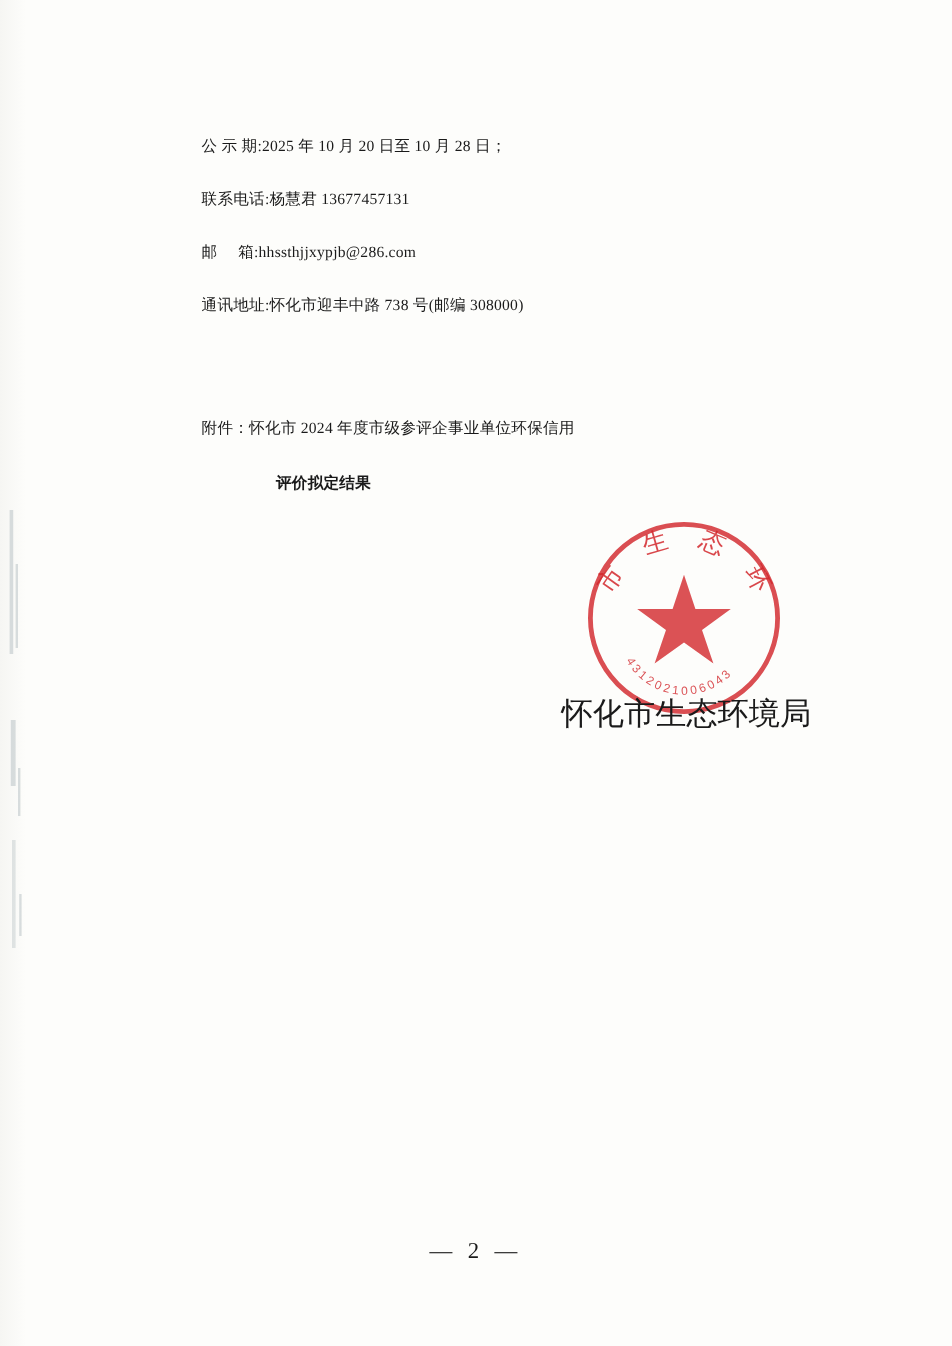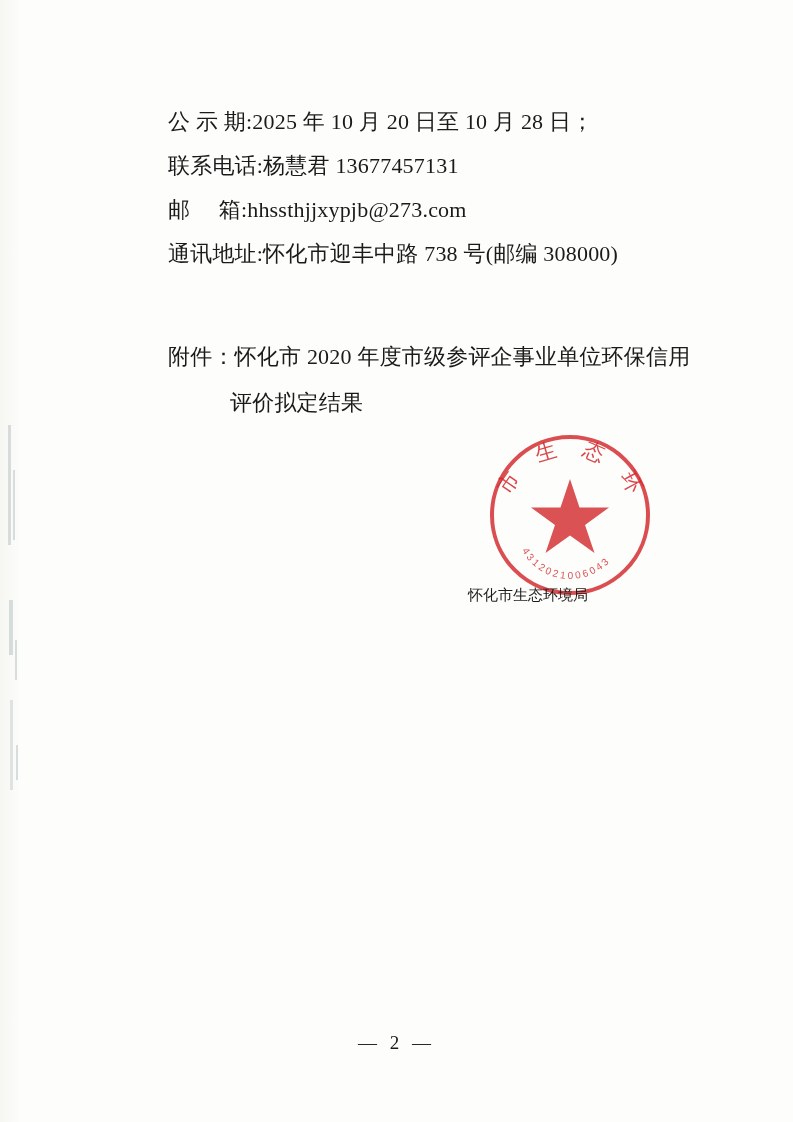--- a/index.html
+++ b/index.html
@@ -47,46 +47,47 @@
   .scan-mark.m6 { left: 16px; top: 745px; width: 2px; height: 35px; }
 
   .content {
     position: absolute;
     left: 168px;
     top: 100px;
     width: 480px;
   }
 
   .line {
-    font-size: 22px;
+    font-size: 13px;
     line-height: 44px;
     white-space: pre;
     letter-spacing: 0.2px;
   }
 
   .gap-block {
     height: 40px;
   }
 
   .attachment {
     margin-top: 18px;
   }
   .attachment .line {
     line-height: 46px;
   }
   .attachment .indent {
     padding-left: 62px;
+    font-weight: bold;
   }
 
   
   .signature {
     position: absolute;
     left: 468px;
     top: 490px;
-    font-size: 15px;
+    font-size: 26px;
     line-height: 42px;
     white-space: pre;
     text-align: right;
   }
 
   
   .seal {
     position: absolute;
     left: 487px;
     top: 432px;
@@ -117,27 +118,27 @@
     <div class="scan-mark m2"></div>
     <div class="scan-mark m3"></div>
     <div class="scan-mark m4"></div>
     <div class="scan-mark m5"></div>
     <div class="scan-mark m6"></div>
   </div>
 
   <div class="content">
     <div class="line">公 示 期:2025 年 10 月 20 日至 10 月 28 日；</div>
     <div class="line">联系电话:杨慧君 13677457131</div>
-    <div class="line">邮     箱:hhssthjjxypjb@273.com</div>
+    <div class="line">邮     箱:hhssthjjxypjb@286.com</div>
     <div class="line">通讯地址:怀化市迎丰中路 738 号(邮编 308000)</div>
 
     <div class="gap-block"></div>
 
     <div class="attachment">
-      <div class="line">附件：怀化市 2020 年度市级参评企事业单位环保信用</div>
+      <div class="line">附件：怀化市 2024 年度市级参评企事业单位环保信用</div>
       <div class="line indent">评价拟定结果</div>
     </div>
   </div>
 
   <div class="seal">
     <svg width="166" height="166" viewBox="0 0 166 166" xmlns="http://www.w3.org/2000/svg">
       <g fill="none" stroke="#d2272c" stroke-opacity="0.82">
         <circle cx="83" cy="83" r="78" stroke-width="4"></circle>
       </g>
 

